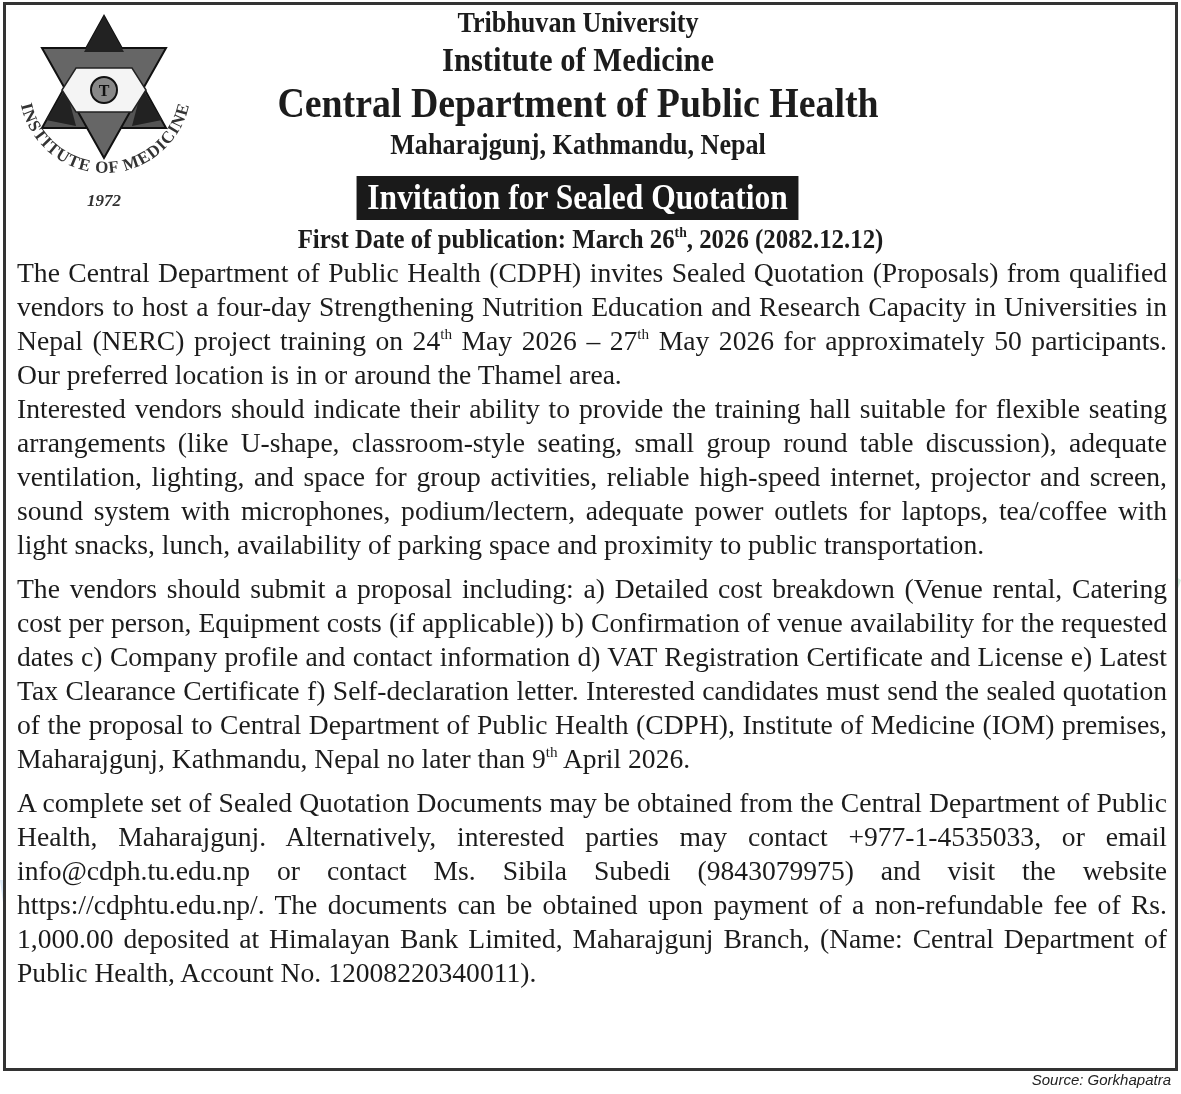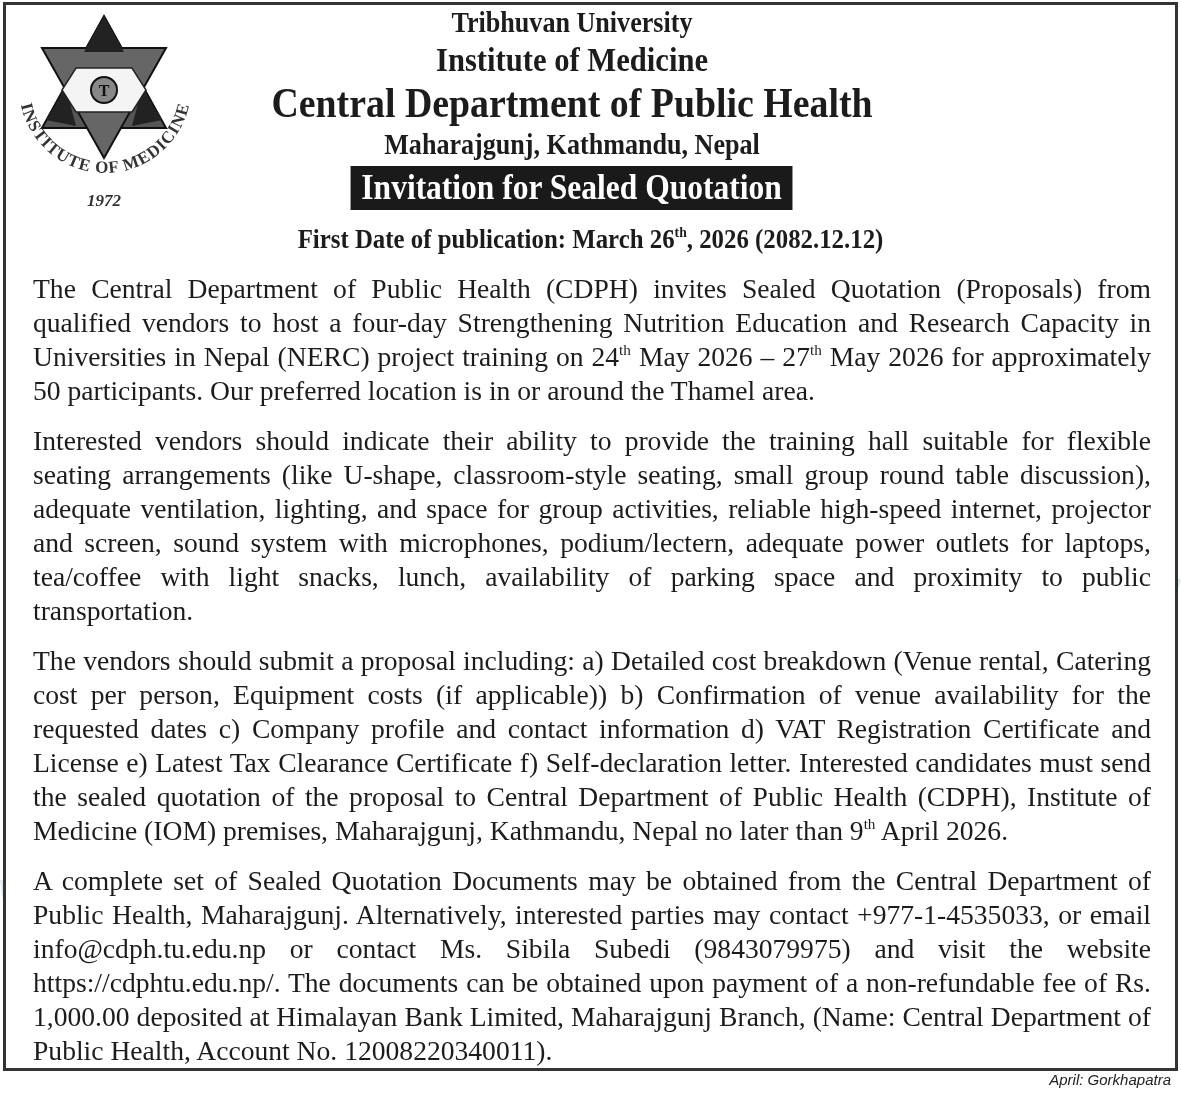--- a/index.html
+++ b/index.html
@@ -1,29 +1,29 @@
 <!DOCTYPE html>
 <html><head>
 <meta charset="utf-8">
 <style>
   html, body { margin:0; padding:0; background:#ffffff; }
   body { width:1181px; height:1094px; position:relative; overflow:hidden; font-family:"Liberation Serif","DejaVu Serif",serif; color:#1c1c1c; }
   .frame { position:absolute; left:3px; top:2px; width:1169px; height:1063px; border:3px solid #333333; box-sizing:content-box; background:#ffffff; }
   .logo { position:absolute; left:6px; top:8px; width:196px; height:205px; }
-  .header { position:absolute; left:202px; top:4px; width:740px; text-align:center; }
+  .header { position:absolute; left:208px; top:4px; width:740px; text-align:center; }
   .h-uni { font-weight:bold; font-size:29px; line-height:36px; letter-spacing:0px; transform:scaleX(0.9); }
   .h-iom { font-weight:bold; font-size:34px; line-height:40px; transform:scaleX(0.9); }
   .h-dept { font-weight:bold; font-size:43px; line-height:46px; transform:scaleX(0.88); white-space:nowrap; }
   .h-addr { font-weight:bold; font-size:29px; line-height:36px; transform:scaleX(0.9); }
-  .banner-wrap { margin-top:4px; height:48px; }
+  .banner-wrap { margin-top:14px; height:48px; }
   .banner { display:inline-block; background:#1a1a1a; color:#ffffff; font-weight:bold; font-size:35px; line-height:44px; padding:0 12px; transform:scaleX(0.9); white-space:nowrap; }
   .pubdate { position:absolute; left:0; width:1181px; top:222px; text-align:center; font-weight:bold; font-size:27px; line-height:34px; transform:scaleX(0.92); white-space:nowrap; }
   sup { font-size:0.55em; line-height:0; vertical-align:0.75em; }
   .body { position:absolute; left:17px; top:256px; width:1150px; font-size:27.6px; line-height:34px; text-align:justify; }
-  .body p { margin:16px; }
+  .body p { margin:0; }
   .body p.gap { margin-top:10px;font-family:Liberation Serif, serif; }
   .source { position:absolute; right:10px; top:1071px; font-family:"Liberation Sans","DejaVu Sans",sans-serif; font-style:italic; font-size:15px; color:#222222; }
   .wm { position:absolute; pointer-events:none; }
 </style>
 </head>
 <body>
 
 <svg class="wm" width="1181" height="1094" style="left:0;top:0;">
   <polygon points="873,2 893,8 883,90" fill="#d6e6f5"></polygon>
   <polygon points="12,20 40,30 16,70" fill="#dbe8f5"></polygon>
@@ -68,13 +68,13 @@
 
 <div class="pubdate"><span>First Date of publication: March 26</span><sup>th</sup><span>, 2026 (2082.12.12)</span></div>
 
 <div class="body">
   <p><span>The Central Department of Public Health (CDPH) invites Sealed Quotation (Proposals) from qualified vendors to host a four-day Strengthening Nutrition Education and Research Capacity in Universities in Nepal (NERC) project training on 24</span><sup>th</sup><span> May 2026 – 27</span><sup>th</sup><span> May 2026 for approximately 50 participants. Our preferred location is in or around the Thamel area.</span></p>
   <p>Interested vendors should indicate their ability to provide the training hall suitable for flexible seating arrangements (like U-shape, classroom-style seating, small group round table discussion), adequate ventilation, lighting, and space for group activities, reliable high-speed internet, projector and screen, sound system with microphones, podium/lectern, adequate power outlets for laptops, tea/coffee with light snacks, lunch, availability of parking space and proximity to public transportation.</p>
   <p class="gap"><span>The vendors should submit a proposal including: a) Detailed cost breakdown (Venue rental, Catering cost per person, Equipment costs (if applicable)) b) Confirmation of venue availability for the requested dates c) Company profile and contact information d) VAT Registration Certificate and License e) Latest Tax Clearance Certificate f) Self-declaration letter. Interested candidates must send the sealed quotation of the proposal to Central Department of Public Health (CDPH), Institute of Medicine (IOM) premises, Maharajgunj, Kathmandu, Nepal no later than 9</span><sup>th</sup><span> April 2026.</span></p>
   <p class="gap"><span>A complete set of Sealed Quotation Documents may be obtained from the Central Department of Public Health, Maharajgunj. Alternatively, interested parties may contact </span><span>+977-1-4535033</span><span>, or email </span><span>info@cdph.tu.edu.np</span><span> or contact Ms. Sibila Subedi (</span><span>9843079975</span><span>) and visit the website </span><span>https://cdphtu.edu.np/</span><span>. The documents can be obtained upon payment of a non-refundable fee of Rs. 1,000.00 deposited at Himalayan Bank Limited, Maharajgunj Branch, (Name: Central Department of Public Health, Account No. 12008220340011).</span></p>
 </div>
 
-<div class="source">April: Gorkhapatra</div>
+<div class="source">Source: Gorkhapatra</div>
 
 </body></html>

